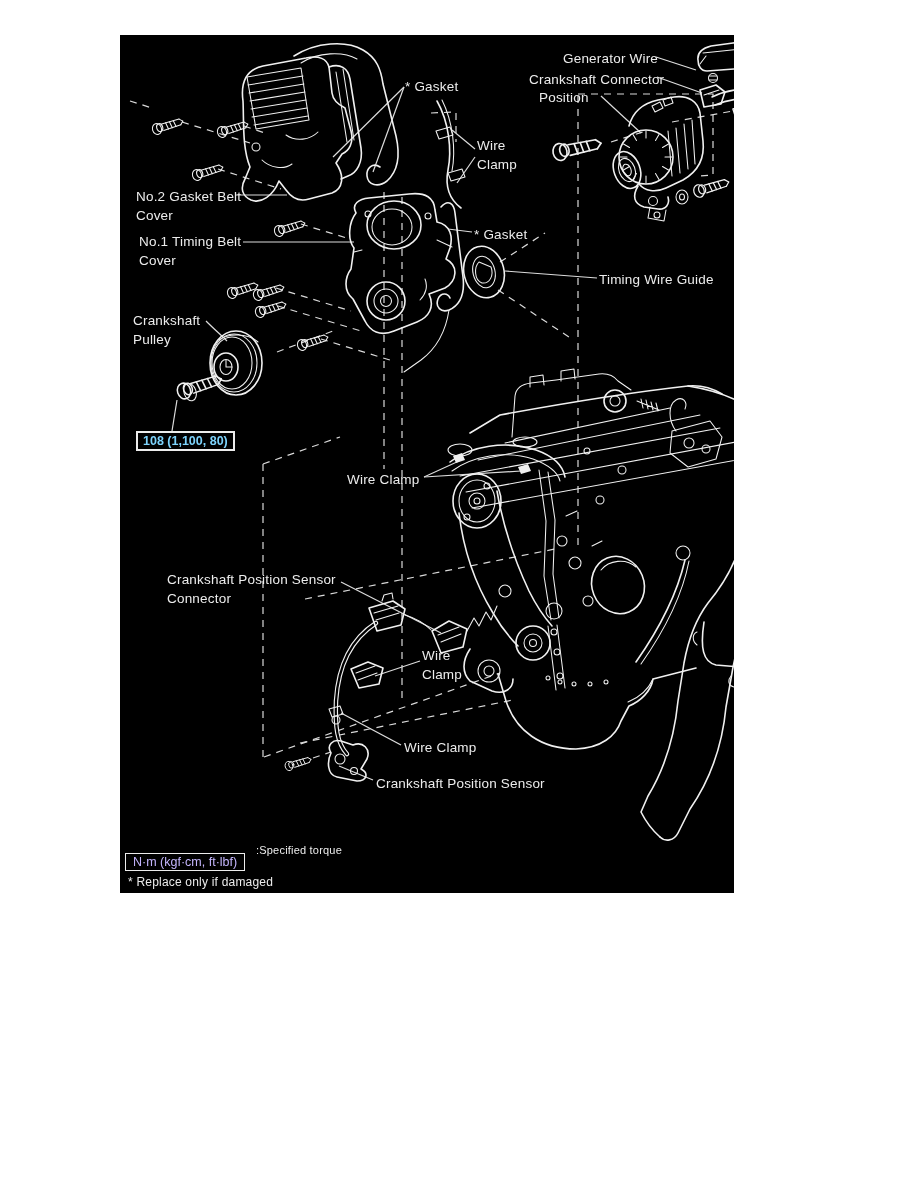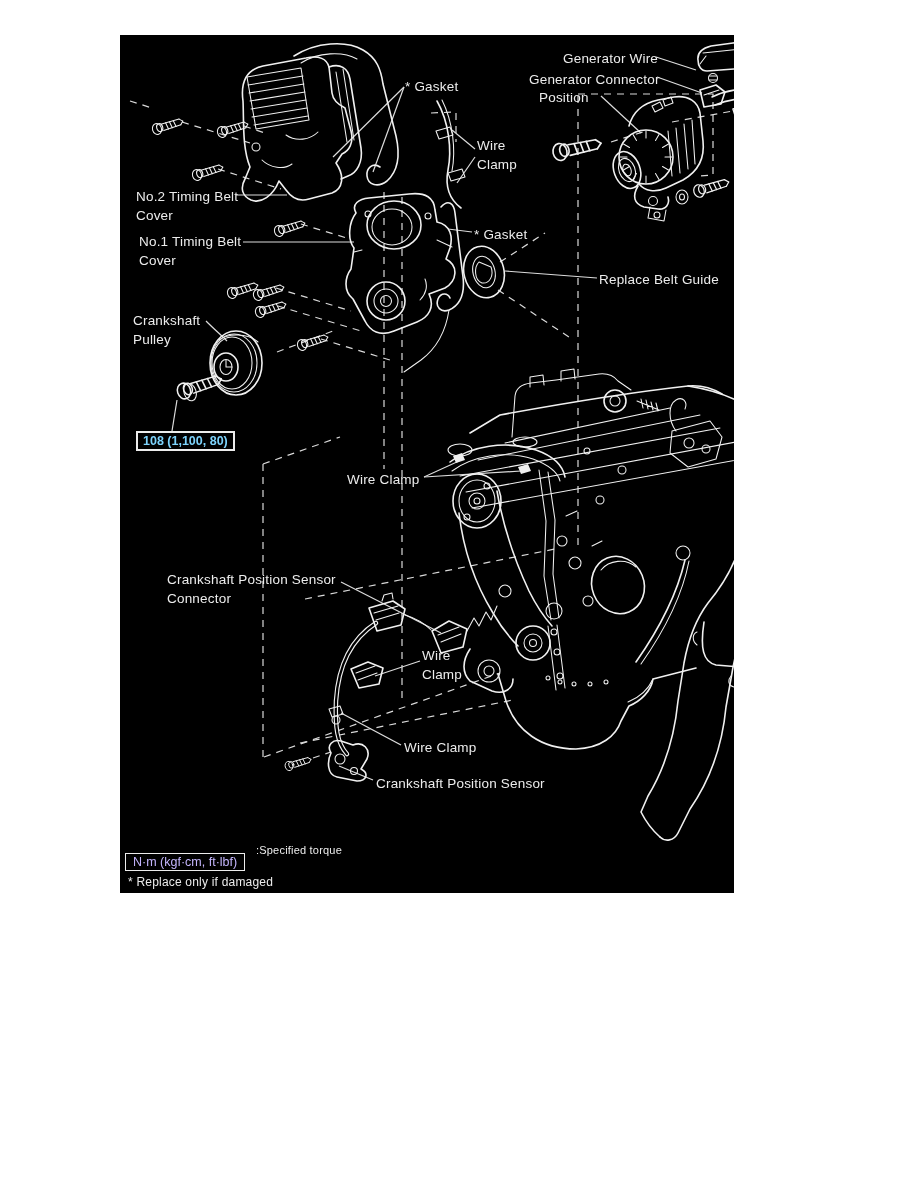--- a/index.html
+++ b/index.html
@@ -274,31 +274,31 @@
       <path class="w2" d="M356,673 L375,666 M358,680 L377,673"></path>
       <path class="w2" d="M329,709 L340,706 L343,714 L332,717 Z"></path>
       <circle class="w2" cx="336" cy="720" r="4"></circle>
       <path class="w" d="M331,753 C326,745 333,739 341,741 L353,745 C363,741 371,749 367,759 L361,769 C369,773 367,781 357,781 L337,777 C327,775 327,761 331,753 Z"></path>
       <circle class="w2" cx="340" cy="759" r="5"></circle>
       <circle class="w2" cx="354" cy="771" r="3.5"></circle>
     </g>
   </svg>
 
   <div class="lbl" style="left:563px;top:49px">Generator Wire</div>
-  <div class="lbl" style="left:529px;top:70px">Generator Connector</div>
+  <div class="lbl" style="left:529px;top:70px">Crankshaft Connector</div>
   <div class="lbl" style="left:539px;top:88px">Position</div>
   <div class="lbl" style="left:405px;top:77px">* Gasket</div>
   <div class="lbl" style="left:477px;top:136px">Wire
 Clamp</div>
-  <div class="lbl" style="left:136px;top:187px">No.2 Timing Belt
+  <div class="lbl" style="left:136px;top:187px">No.2 Gasket Belt
 Cover</div>
   <div class="lbl" style="left:139px;top:232px">No.1 Timing Belt
 Cover</div>
   <div class="lbl" style="left:474px;top:225px">* Gasket</div>
-  <div class="lbl" style="left:599px;top:270px">Replace Belt Guide</div>
+  <div class="lbl" style="left:599px;top:270px">Timing Wire Guide</div>
   <div class="lbl" style="left:133px;top:311px">Crankshaft
 Pulley</div>
   <div class="lbl" style="left:347px;top:470px">Wire Clamp</div>
   <div class="lbl" style="left:167px;top:570px">Crankshaft Position Sensor
 Connector</div>
   <div class="lbl" style="left:422px;top:646px">Wire
 Clamp</div>
   <div class="lbl" style="left:404px;top:738px">Wire Clamp</div>
   <div class="lbl" style="left:376px;top:774px">Crankshaft Position Sensor</div>
 

